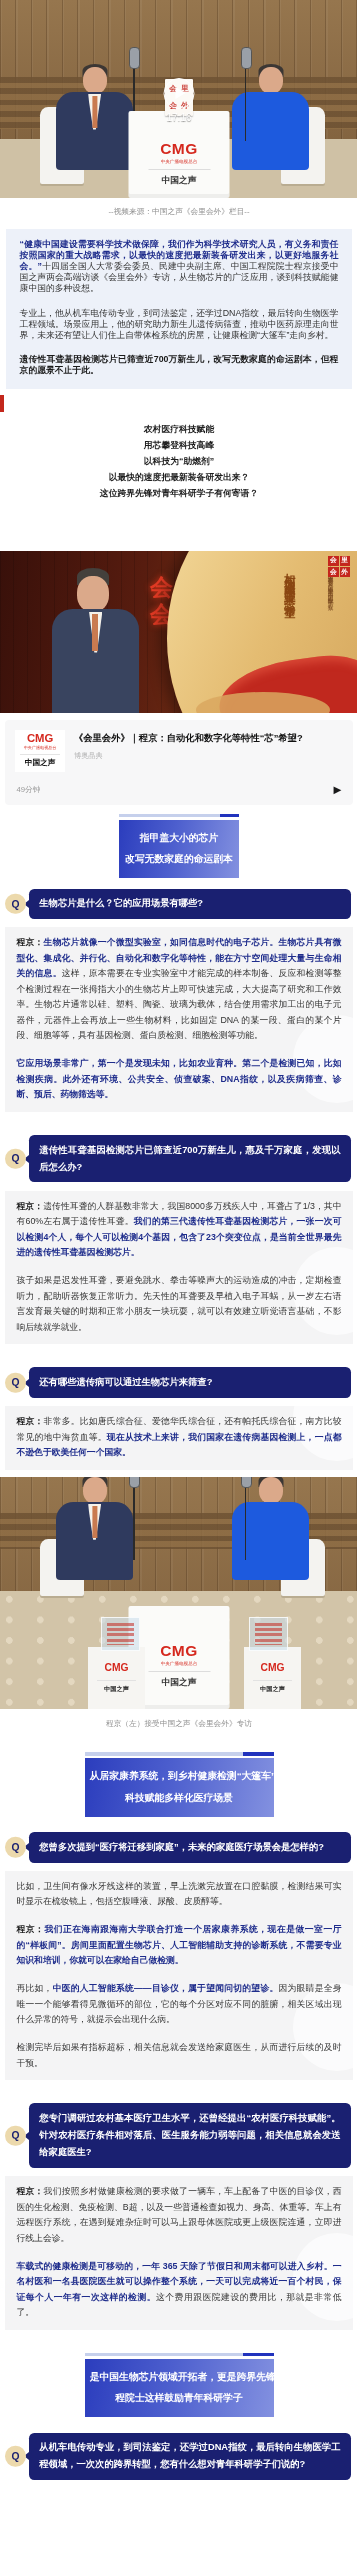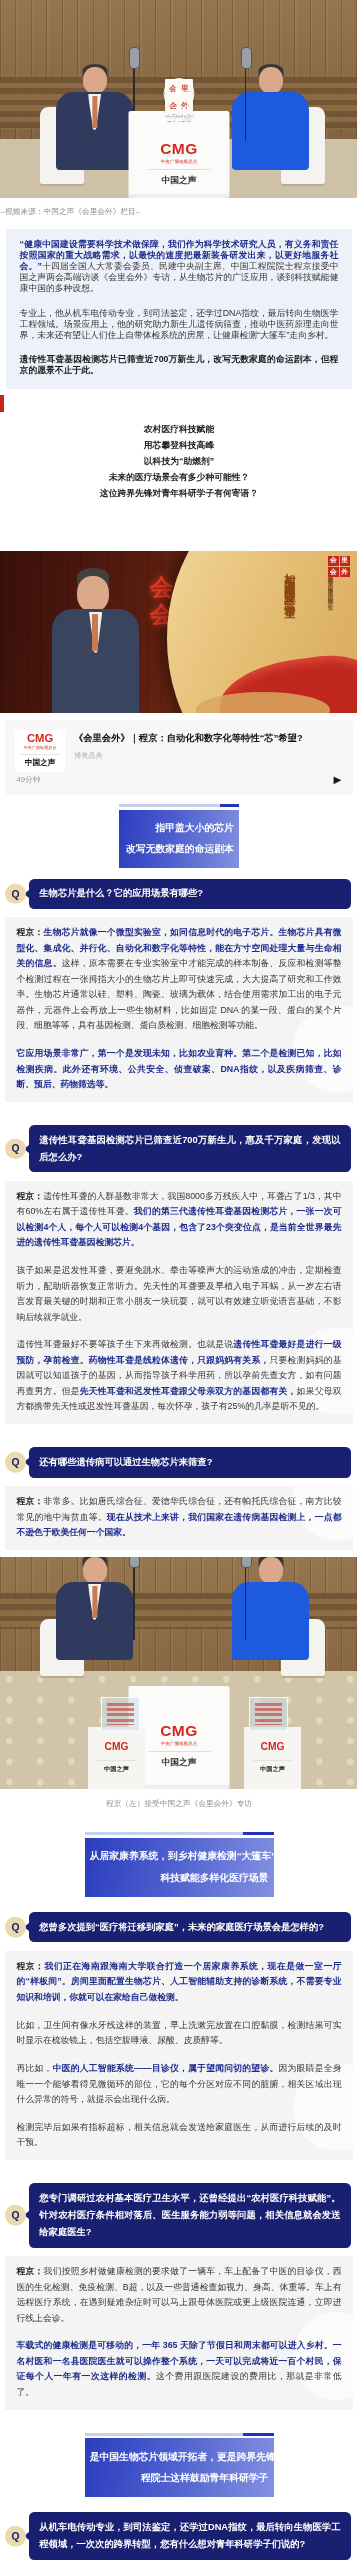--- a/index.html
+++ b/index.html
@@ -35,21 +35,21 @@
   .signcard span{color:#c4261d;font-weight:bold;font-size:7.7px;line-height:1;}
   .play{position:absolute;left:50%;top:78px;transform:translateX(-50%);width:29px;height:29px;border:1.5px solid #fff;border-radius:50%;background:rgba(255,255,255,.18);}
   .play:before{content:"";position:absolute;left:10.8px;top:7.7px;border-style:solid;border-width:6.7px 0 6.7px 10.3px;border-color:transparent transparent transparent #fff;}
   .dur{position:absolute;left:50%;top:112px;transform:translateX(-50%);color:#fff;font-size:10px;text-shadow:0 0.5px 1px rgba(0,0,0,.4);}
   .cube{position:absolute;bottom:28px;width:37px;height:32px;background:rgba(200,220,235,.55);border:0.5px solid rgba(255,255,255,.8);}
   .cube i{position:absolute;inset:5.2px;background:repeating-linear-gradient(180deg,#c4261d 0 3.1px,transparent 3.1px 5.2px);opacity:.55;}
   .ped{position:absolute;bottom:0;width:57px;height:62px;background:#f6f5f2;box-shadow:0 1px 0 #bdb096;text-align:center;}
   .ped .cmg{margin-top:14.4px;font-size:10.3px;font-weight:bold;color:#d5281e;}
   .ped .chan{font-size:6.2px;font-weight:bold;color:#333;margin-top:7.2px;border-top:0.5px solid #e2e2e2;padding-top:4.1px;width:70%;margin-left:auto;margin-right:auto;}
 
-  .caption{font-size:7.7px;color:#8f8f8f;text-align:left;padding:8.8px 0 9.3px;}
+  .caption{font-size:7.7px;color:#8f8f8f;text-align:center;padding:8.8px 0 9.3px;}
 
   
   .intro{margin:3.1px 6.2px 0;background:#edf1f9;padding:10.3px 13.4px 12.4px;box-sizing:border-box;}
   .intro p{margin:0 0 13.4px;font-size:8.8px;line-height:11px;text-align:justify;}
   .intro p:last-child{margin-bottom:0;}
   .seg-em{color:#1f2d8c;font-weight:bold;}
   .seg-normal{color:#333;}
   .seg-speaker{color:#1a1a1a;font-weight:bold;}
   .seg-strong{color:#1a1a1a;font-weight:bold;}
 
@@ -82,32 +82,32 @@
   .audio{margin:7.2px 5.2px 0;background:#f7f7f8;border-radius:4.1px;padding:10.3px 10.3px 8.2px;box-sizing:border-box;}
   .audio .row1{display:flex;align-items:flex-start;}
   .audio .logo{width:45px;background:#fff;text-align:center;padding:3.1px 2.1px 4.1px;flex:none;}
   .audio .logo .cmg{font-size:11.3px;font-weight:bold;color:#d5281e;line-height:1;}
   .audio .logo .sub{font-size:4.1px;color:#d5281e;margin-top:1px;}
   .audio .logo .rule{height:0.5px;background:#e4e4e4;margin:3.6px 2.1px;}
   .audio .logo .chan{font-size:7.7px;font-weight:bold;color:#111;}
   .audio .meta{margin-left:9.3px;padding-top:2.1px;}
   .audio .title{font-size:9.3px;font-weight:bold;color:#111;line-height:1.4;}
   .audio .src{font-size:7.2px;color:#b3b3b3;margin-top:6.2px;}
-  .audio .row2{display:flex;align-items:center;justify-content:space-between;margin-top:3px;padding:0 1px 1px;}
+  .audio .row2{display:flex;align-items:center;justify-content:space-between;margin-top:13px;padding:0 1px 1px;}
   .audio .len{font-size:7.7px;color:#9a9a9a;}
   .audio .pbtn{font-size:10.3px;color:#1a1a1a;line-height:1;}
 
   
   .banner{margin:9.3px auto 0;}
   .banner.w1{width:120px;}
   .banner.w2{width:189px;}
   .banner .bbar{display:flex;height:3.1px;margin-bottom:2.6px;}
   .banner .bl{flex:1;background:#c6d0ec;}
   .banner .bd{width:16%;background:#2133bd;}
-  .banner .bbox{background:linear-gradient(100deg,#2b3dbd 0%,#4d5fce 45%,#8391e0 100%);padding:7.2px 5.2px 8.2px;text-align:right;}
+  .banner .bbox{background:linear-gradient(100deg,#2b3dbd 0%,#4d5fce 45%,#8391e0 100%);padding:7.2px 5.2px 8.2px;text-align:center;}
   .banner .bbox div{color:#fff;font-size:9.8px;font-weight:bold;line-height:21.6px;white-space:nowrap;}
   .banner.mt-lg{margin-top:23px;}
 
   
   .qrow{position:relative;margin:23px 7.2px 0 0;padding-left:29px;}
   .qrow.first{margin-top:10.3px;}
   .qbadge{position:absolute;left:5.2px;top:50%;transform:translateY(-50%);width:20.6px;height:20.6px;border-radius:50%;background:#ecd9ac;color:#1a2071;font-weight:bold;font-size:10.3px;display:flex;align-items:center;justify-content:center;z-index:1;}
   .qbubble{position:relative;background:#1a2071;border-radius:5.2px;padding:6.7px 10.3px;color:#fff;font-size:9.3px;font-weight:bold;line-height:17px;text-align:justify;}
   .qbubble:before{content:"";position:absolute;left:-4.6px;top:50%;transform:translateY(-50%);border-style:solid;border-width:4.1px 5.2px 4.1px 0;border-color:transparent #1a2071 transparent transparent;}
   .ablock{position:relative;margin:8.2px 5.2px 0;background:#f4f4f5;padding:8.2px 11.3px 9.3px;overflow:hidden;}
@@ -165,21 +165,21 @@
     <p><span class="seg-normal">专业上，他从机车电传动专业，到司法鉴定，还学过DNA指纹，最后转向生物医学工程领域。场景应用上，他的研究助力新生儿遗传病筛查，推动中医药原理走向世界，未来还有望让人们住上自带体检系统的房屋，让健康检测“大篷车”走向乡村。</span></p>
     <p><span class="seg-strong">遗传性耳聋基因检测芯片已筛查近700万新生儿，改写无数家庭的命运剧本，但程京的愿景不止于此。</span></p>
   </div>
 
   <div class="red-mark"></div>
 
   <div class="slogans">
     <div>农村医疗科技赋能</div>
     <div>用芯攀登科技高峰</div>
     <div>以科技为“助燃剂”</div>
-    <div>未来的医疗场景会有多少种可能性？</div>
+    <div>以最快的速度把最新装备研发出来？</div>
     <div>这位跨界先锋对青年科研学子有何寄语？</div>
   </div>
 
   <div class="poster">
     <div class="pslats"></div>
     <div class="phair"></div>
       <div class="phead"></div>
     <div class="pbody"></div>
       <div class="pshirt"></div>
       <div class="ptie"></div>
@@ -244,21 +244,20 @@
     <p><span class="seg-em">它应用场景非常广，第一个是发现未知，比如农业育种。第二个是检测已知，比如检测疾病。此外还有环境、公共安全、侦查破案、DNA指纹，以及疾病筛查、诊断、预后、药物筛选等。</span></p>
   </div>
 
   <div class="qrow">
     <div class="qbadge">Q</div>
     <div class="qbubble">遗传性耳聋基因检测芯片已筛查近700万新生儿，惠及千万家庭，发现以后怎么办?</div>
   </div>
   <div class="ablock">
     <p><span class="seg-speaker">程京：</span><span class="seg-normal">遗传性耳聋的人群基数非常大，我国8000多万残疾人中，耳聋占了1/3，其中有60%左右属于遗传性耳聋。</span><span class="seg-em">我们的第三代遗传性耳聋基因检测芯片，一张一次可以检测4个人，每个人可以检测4个基因，包含了23个突变位点，是当前全世界最先进的遗传性耳聋基因检测芯片。</span></p>
     <p><span class="seg-normal">孩子如果是迟发性耳聋，要避免跳水、拳击等噪声大的运动造成的冲击，定期检查听力，配助听器恢复正常听力。先天性的耳聋要及早植入电子耳蜗，从一岁左右语言发育最关键的时期和正常小朋友一块玩耍，就可以有效建立听觉语言基础，不影响后续就学就业。</span></p>
-    <p><span class="seg-normal">遗传性耳聋最好不要等孩子生下来再做检测。也就是说</span><span class="seg-em">遗传性耳聋最好是进行一级预防，孕前检查。药物性耳聋是线粒体遗传，只跟妈妈有关系，</span><span class="seg-normal">只要检测妈妈的基因就可以知道孩子的基因，从而指导孩子科学用药，所以孕前先查女方，如有问题再查男方。但是</span><span class="seg-em">先天性耳聋和迟发性耳聋跟父母亲双方的基因都有关，</span><span class="seg-normal">如果父母双方都携带先天性或迟发性耳聋基因，每次怀孕，孩子有25%的几率是听不见的。</span></p>
   </div>
 
   <div class="qrow">
     <div class="qbadge">Q</div>
     <div class="qbubble">还有哪些遗传病可以通过生物芯片来筛查?</div>
   </div>
   <div class="ablock">
     <p><span class="seg-speaker">程京：</span><span class="seg-normal">非常多。比如唐氏综合征、爱德华氏综合征，还有帕托氏综合征，南方比较常见的地中海贫血等。</span><span class="seg-em">现在从技术上来讲，我们国家在遗传病基因检测上，一点都不逊色于欧美任何一个国家。</span></p>
   </div>
 
@@ -314,22 +313,22 @@
       <div>从居家康养系统，到乡村健康检测“大篷车”</div>
       <div>科技赋能多样化医疗场景</div>
     </div>
   </div>
 
   <div class="qrow" style="margin-top:15.5px;">
     <div class="qbadge">Q</div>
     <div class="qbubble">您曾多次提到“医疗将迁移到家庭”，未来的家庭医疗场景会是怎样的?</div>
   </div>
   <div class="ablock">
+    <p><span class="seg-normal">比如，卫生间有像水牙线这样的装置，早上洗漱完放置在口腔黏膜，检测结果可实时显示在梳妆镜上，包括空腹唾液、尿酸、皮质醇等。</span></p>
     <p><span class="seg-speaker">程京：</span><span class="seg-em">我们正在海南跟海南大学联合打造一个居家康养系统，现在是做一室一厅的“样板间”。房间里面配置生物芯片、人工智能辅助支持的诊断系统，不需要专业知识和培训，你就可以在家给自己做检测。</span></p>
-    <p><span class="seg-normal">比如，卫生间有像水牙线这样的装置，早上洗漱完放置在口腔黏膜，检测结果可实时显示在梳妆镜上，包括空腹唾液、尿酸、皮质醇等。</span></p>
     <p><span class="seg-normal">再比如，</span><span class="seg-em">中医的人工智能系统——目诊仪，属于望闻问切的望诊。</span><span class="seg-normal">因为眼睛是全身唯一一个能够看得见微循环的部位，它的每个分区对应不同的脏腑，相关区域出现什么异常的符号，就提示会出现什么病。</span></p>
     <p><span class="seg-normal">检测完毕后如果有指标超标，相关信息就会发送给家庭医生，从而进行后续的及时干预。</span></p>
   </div>
 
   <div class="qrow">
     <div class="qbadge">Q</div>
     <div class="qbubble">您专门调研过农村基本医疗卫生水平，还曾经提出“农村医疗科技赋能”。针对农村医疗条件相对落后、医生服务能力弱等问题，相关信息就会发送给家庭医生?</div>
   </div>
   <div class="ablock">
     <p><span class="seg-speaker">程京：</span><span class="seg-normal">我们按照乡村做健康检测的要求做了一辆车，车上配备了中医的目诊仪，西医的生化检测、免疫检测、B超，以及一些普通检查如视力、身高、体重等。车上有远程医疗系统，在遇到疑难杂症时可以马上跟母体医院或更上级医院连通，立即进行线上会诊。</span></p>

